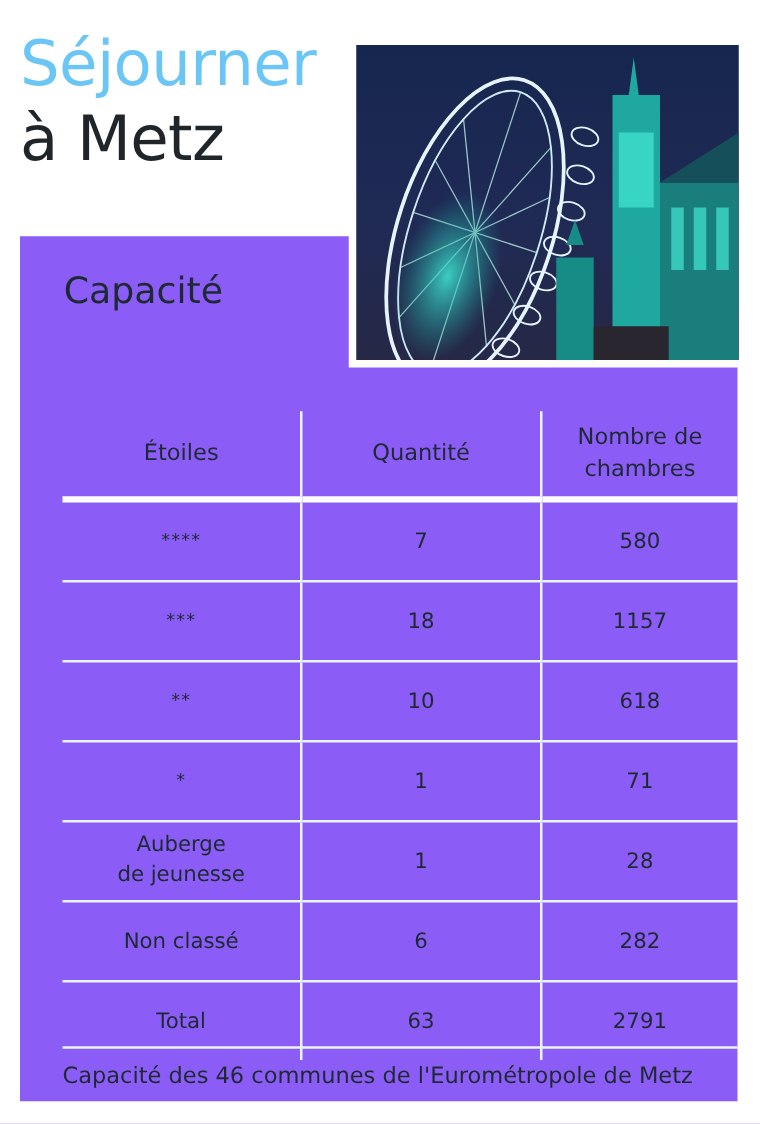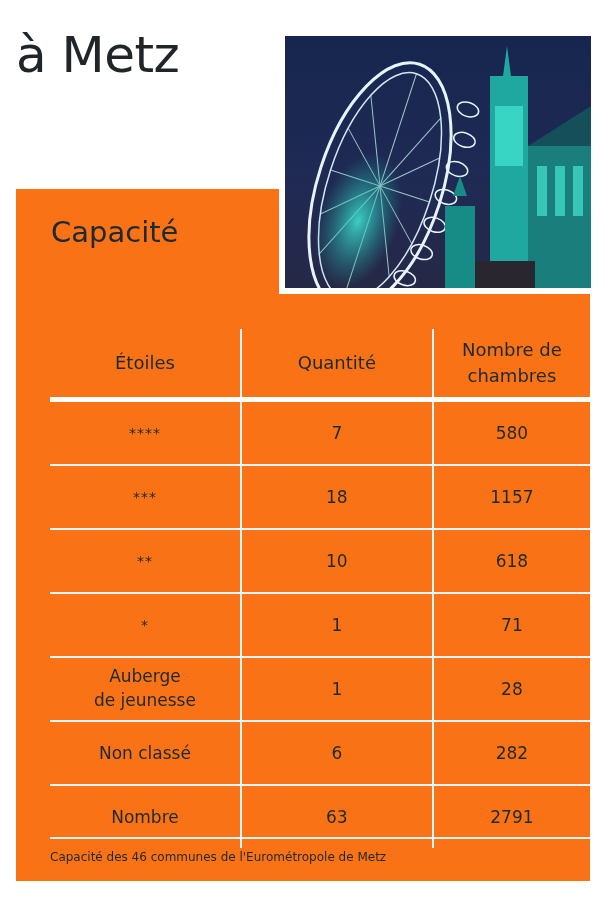--- a/index.html
+++ b/index.html
@@ -5,21 +5,21 @@
   html, body { margin: 0; padding: 0; }
   body {
     width: 608px; height: 899px; background: #ffffff; position: relative; overflow: hidden;
     font-family: "DejaVu Sans", sans-serif; color: #1d2a33;
   }
   .title { position: absolute; left: 16px; top: 26px; line-height: 1; }
   .title-line1 { font-size: 50px; color: #6cc6f5; letter-spacing: -0.5px; height: 56px; }
   .title-line2 { font-size: 50px; color: #1f2528; letter-spacing: -0.5px; margin-top: 4px; }
   .panel {
     position: absolute; left: 16px; top: 189px; width: 574px; height: 692px;
-    background: #f97316;
+    background: #8b5cf6;
   }
   .panel-title {
     position: absolute; left: 35px; top: 26px; font-size: 29px; line-height: 1.2; color: #1d2a33;
   }
   .photo-wrap {
     position: absolute; left: 279px; top: 30px; width: 326px; height: 264px; background: #ffffff;
   }
   .photo {
     position: absolute; left: 6px; top: 6px; width: 306px; height: 252px;
     background: linear-gradient(180deg, #16264f 0%, #1f2a55 55%, #262846 100%);
@@ -32,26 +32,27 @@
   table.cap th, table.cap td { text-align: center; padding: 0; }
   table.cap th { font-weight: normal; height: 68px; font-size: 18px; line-height: 1.45; }
   table.cap td { height: 62px; border-top: 2px solid #e9f6fe; }
   table.cap tr.head-row th { border-bottom: 5px solid #ffffff; }
   table.cap tr.first-body td { border-top: none; }
   table.cap th + th, table.cap td + td { border-left: 2px solid #e9f6fe; }
   .col1 { width: 180px; } .col2 { width: 180px; } .col3 { width: 148px; }
   .stars { font-size: 14px; letter-spacing: 1px; }
   .twoline { line-height: 1.4; }
   .footnote-line { position: absolute; left: 50px; top: 837px; width: 540px; height: 2px; background: #e9f6fe; }
-  .footnote { position: absolute; left: 50px; top: 850px; font-size: 12px; color: #1d2a33; }
+  .footnote { position: absolute; left: 50px; top: 850px; font-size: 18px; color: #1d2a33; }
 </style>
 </head>
 <body>
 
 <div class="title">
+  <div class="title-line1">Séjourner</div>
   <div class="title-line2">à Metz</div>
 </div>
 
 <div class="panel">
   <div class="panel-title">
     <div>Capacité</div>
   </div>
 </div>
 
 <div class="photo-wrap">
@@ -141,21 +142,21 @@
     </td>
     <td>1</td>
     <td>28</td>
   </tr>
   <tr>
     <td>Non classé</td>
     <td>6</td>
     <td>282</td>
   </tr>
   <tr>
-    <td>Nombre</td>
+    <td>Total</td>
     <td>63</td>
     <td>2791</td>
   </tr>
 </tbody>
   </table>
 
 <div class="footnote-line"></div>
 <div class="footnote">Capacité des 46 communes de l'Eurométropole de Metz</div>
 
 </body></html>

